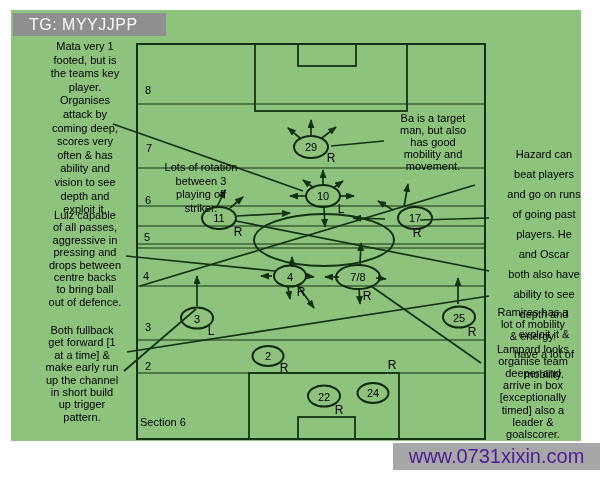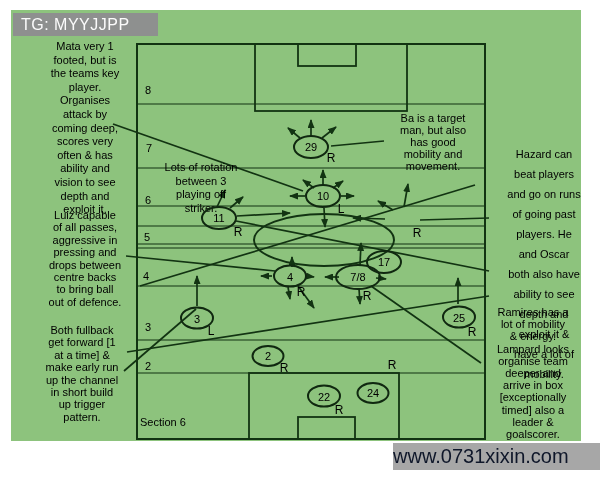--- a/index.html
+++ b/index.html
@@ -16,25 +16,25 @@
   #note-mata{left:33px;top:40px;width:104px;line-height:13.6px}
   #note-luiz{left:33px;top:209px;width:104px}
   #note-fullbacks{left:28px;top:324px;width:108px}
   #note-ba{left:383px;top:112px;width:100px;line-height:12px}
   #note-hazard{left:490px;top:144px;width:108px;line-height:20px}
   #note-ramires{left:474px;top:306px;width:118px;line-height:12.2px}
   #note-rotation{left:150px;top:161px;width:102px;line-height:13.5px}
   #note-section{position:absolute;left:140px;top:416px;font-size:11px;text-align:left;white-space:nowrap}
   .badge{
     position:absolute;left:13px;top:13px;width:137px;height:23px;background:#8e908f;
-    color:#fbfbfb;font-size:16px;line-height:23px;padding-left:8px;letter-spacing:.5px;
+    color:#fbfbfb;font-size:16px;line-height:23px;padding-left:16px;letter-spacing:.5px;
   }
   .wm{
     position:absolute;left:393px;top:443px;width:207px;height:27px;
-    background:rgba(162,162,162,.95);color:#0f172a;font-size:20px;line-height:27px;
+    background:rgba(162,162,162,.95);color:#4c1d95;font-size:20px;line-height:27px;text-align:center;
   }
   .zone{position:absolute;font-size:11px;transform:translate(-50%,-50%)}
   .pc{
     position:absolute;border:2px solid #102810;border-radius:50%;
     transform:translate(-50%,-50%);display:flex;align-items:center;justify-content:center;
     font-size:11px;background:transparent;box-sizing:border-box;
   }
   .side{position:absolute;font-size:12px;transform:translate(-50%,-50%)}
 </style>
 </head>
@@ -176,21 +176,21 @@
     <div class="zone" style="left: 147px; top: 237px;">5</div>
     <div class="zone" style="left: 146px; top: 276px;">4</div>
     <div class="zone" style="left: 148px; top: 327px;">3</div>
     <div class="zone" style="left: 148px; top: 366px;">2</div>
     <div class="pc" style="left: 311px; top: 147px; width: 36px; height: 24px;">29</div>
     <div class="side" style="left: 331px; top: 158px;">R</div>
     <div class="pc" style="left: 323px; top: 196px; width: 36px; height: 24px;">10</div>
     <div class="side" style="left: 341px; top: 209px;">L</div>
     <div class="pc" style="left: 219px; top: 218px; width: 36px; height: 24px;">11</div>
     <div class="side" style="left: 238px; top: 232px;">R</div>
-    <div class="pc" style="left: 384px; top: 218px; width: 36px; height: 24px; margin-top: 44px;">17</div>
+    <div class="pc" style="left: 415px; top: 218px; width: 36px; height: 24px;">17</div>
     <div class="side" style="left: 417px; top: 233px;">R</div>
     <div class="pc" style="left: 290px; top: 276px; width: 34px; height: 23px;">4</div>
     <div class="side" style="left: 301px; top: 292px;">R</div>
     <div class="pc" style="left: 358px; top: 277px; width: 46px; height: 26px;">7/8</div>
     <div class="side" style="left: 367px; top: 296px;">R</div>
     <div class="pc" style="left: 197px; top: 318px; width: 34px; height: 23px;">3</div>
     <div class="side" style="left: 211px; top: 331px;">L</div>
     <div class="pc" style="left: 459px; top: 317px; width: 34px; height: 23px;">25</div>
     <div class="side" style="left: 472px; top: 332px;">R</div>
     <div class="pc" style="left: 268px; top: 356px; width: 33px; height: 22px;">2</div>

